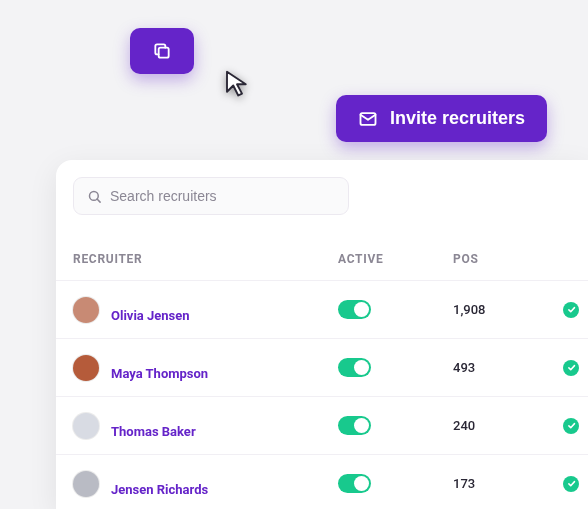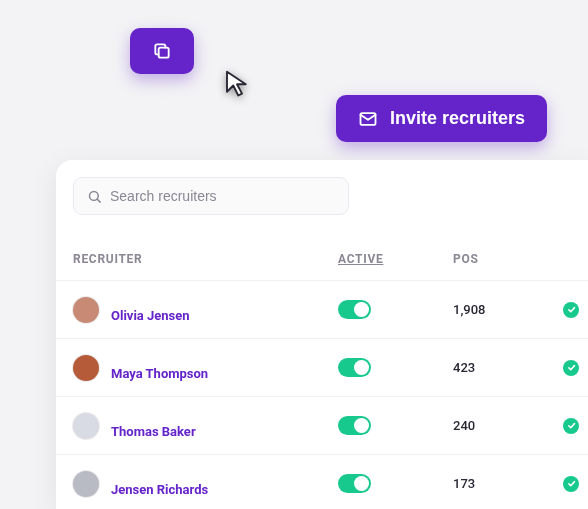--- a/index.html
+++ b/index.html
@@ -74,21 +74,21 @@
     .search input::placeholder { color: #8b8794; }
     .thead {
       display: flex;
       padding: 20px 17px 14px;
       font-size: 12px;
       font-weight: 700;
       letter-spacing: 0.7px;
       color: #8b8794;
     }
     .col-rec { flex: 0 0 265px; }
-    .col-act { flex: 0 0 115px; text-decoration: underline; }
+    .col-act { flex: 0 0 115px; }
     .col-fol { flex: 0 0 110px; }
     .col-pos { flex: 0 0 50px; }
     .row {
       display: flex;
       align-items: center;
       padding: 15.5px 17px;
       border-top: 1px solid #f1eff4;
     }
     .rec-cell {
       flex: 0 0 265px;
@@ -207,21 +207,21 @@
     </div>
       </div>
       <div class="row">
     <div class="rec-cell">
       <div class="avatar" style="background:#b55b3a"></div>
       <a class="name">Maya Thompson</a>
     </div>
     <div class="act-cell">
       <div class="toggle"></div>
     </div>
-    <div class="fol-cell">423</div>
+    <div class="fol-cell">493</div>
     <div class="pos-cell">
       <span class="check">
         <svg width="9" height="9" viewBox="0 0 24 24" fill="none" stroke="#fff" stroke-width="4" stroke-linecap="round" stroke-linejoin="round">
               <polyline points="5 13 10 18 20 7"></polyline>
             </svg>
       </span>
     </div>
       </div>
       <div class="row">
     <div class="rec-cell">

